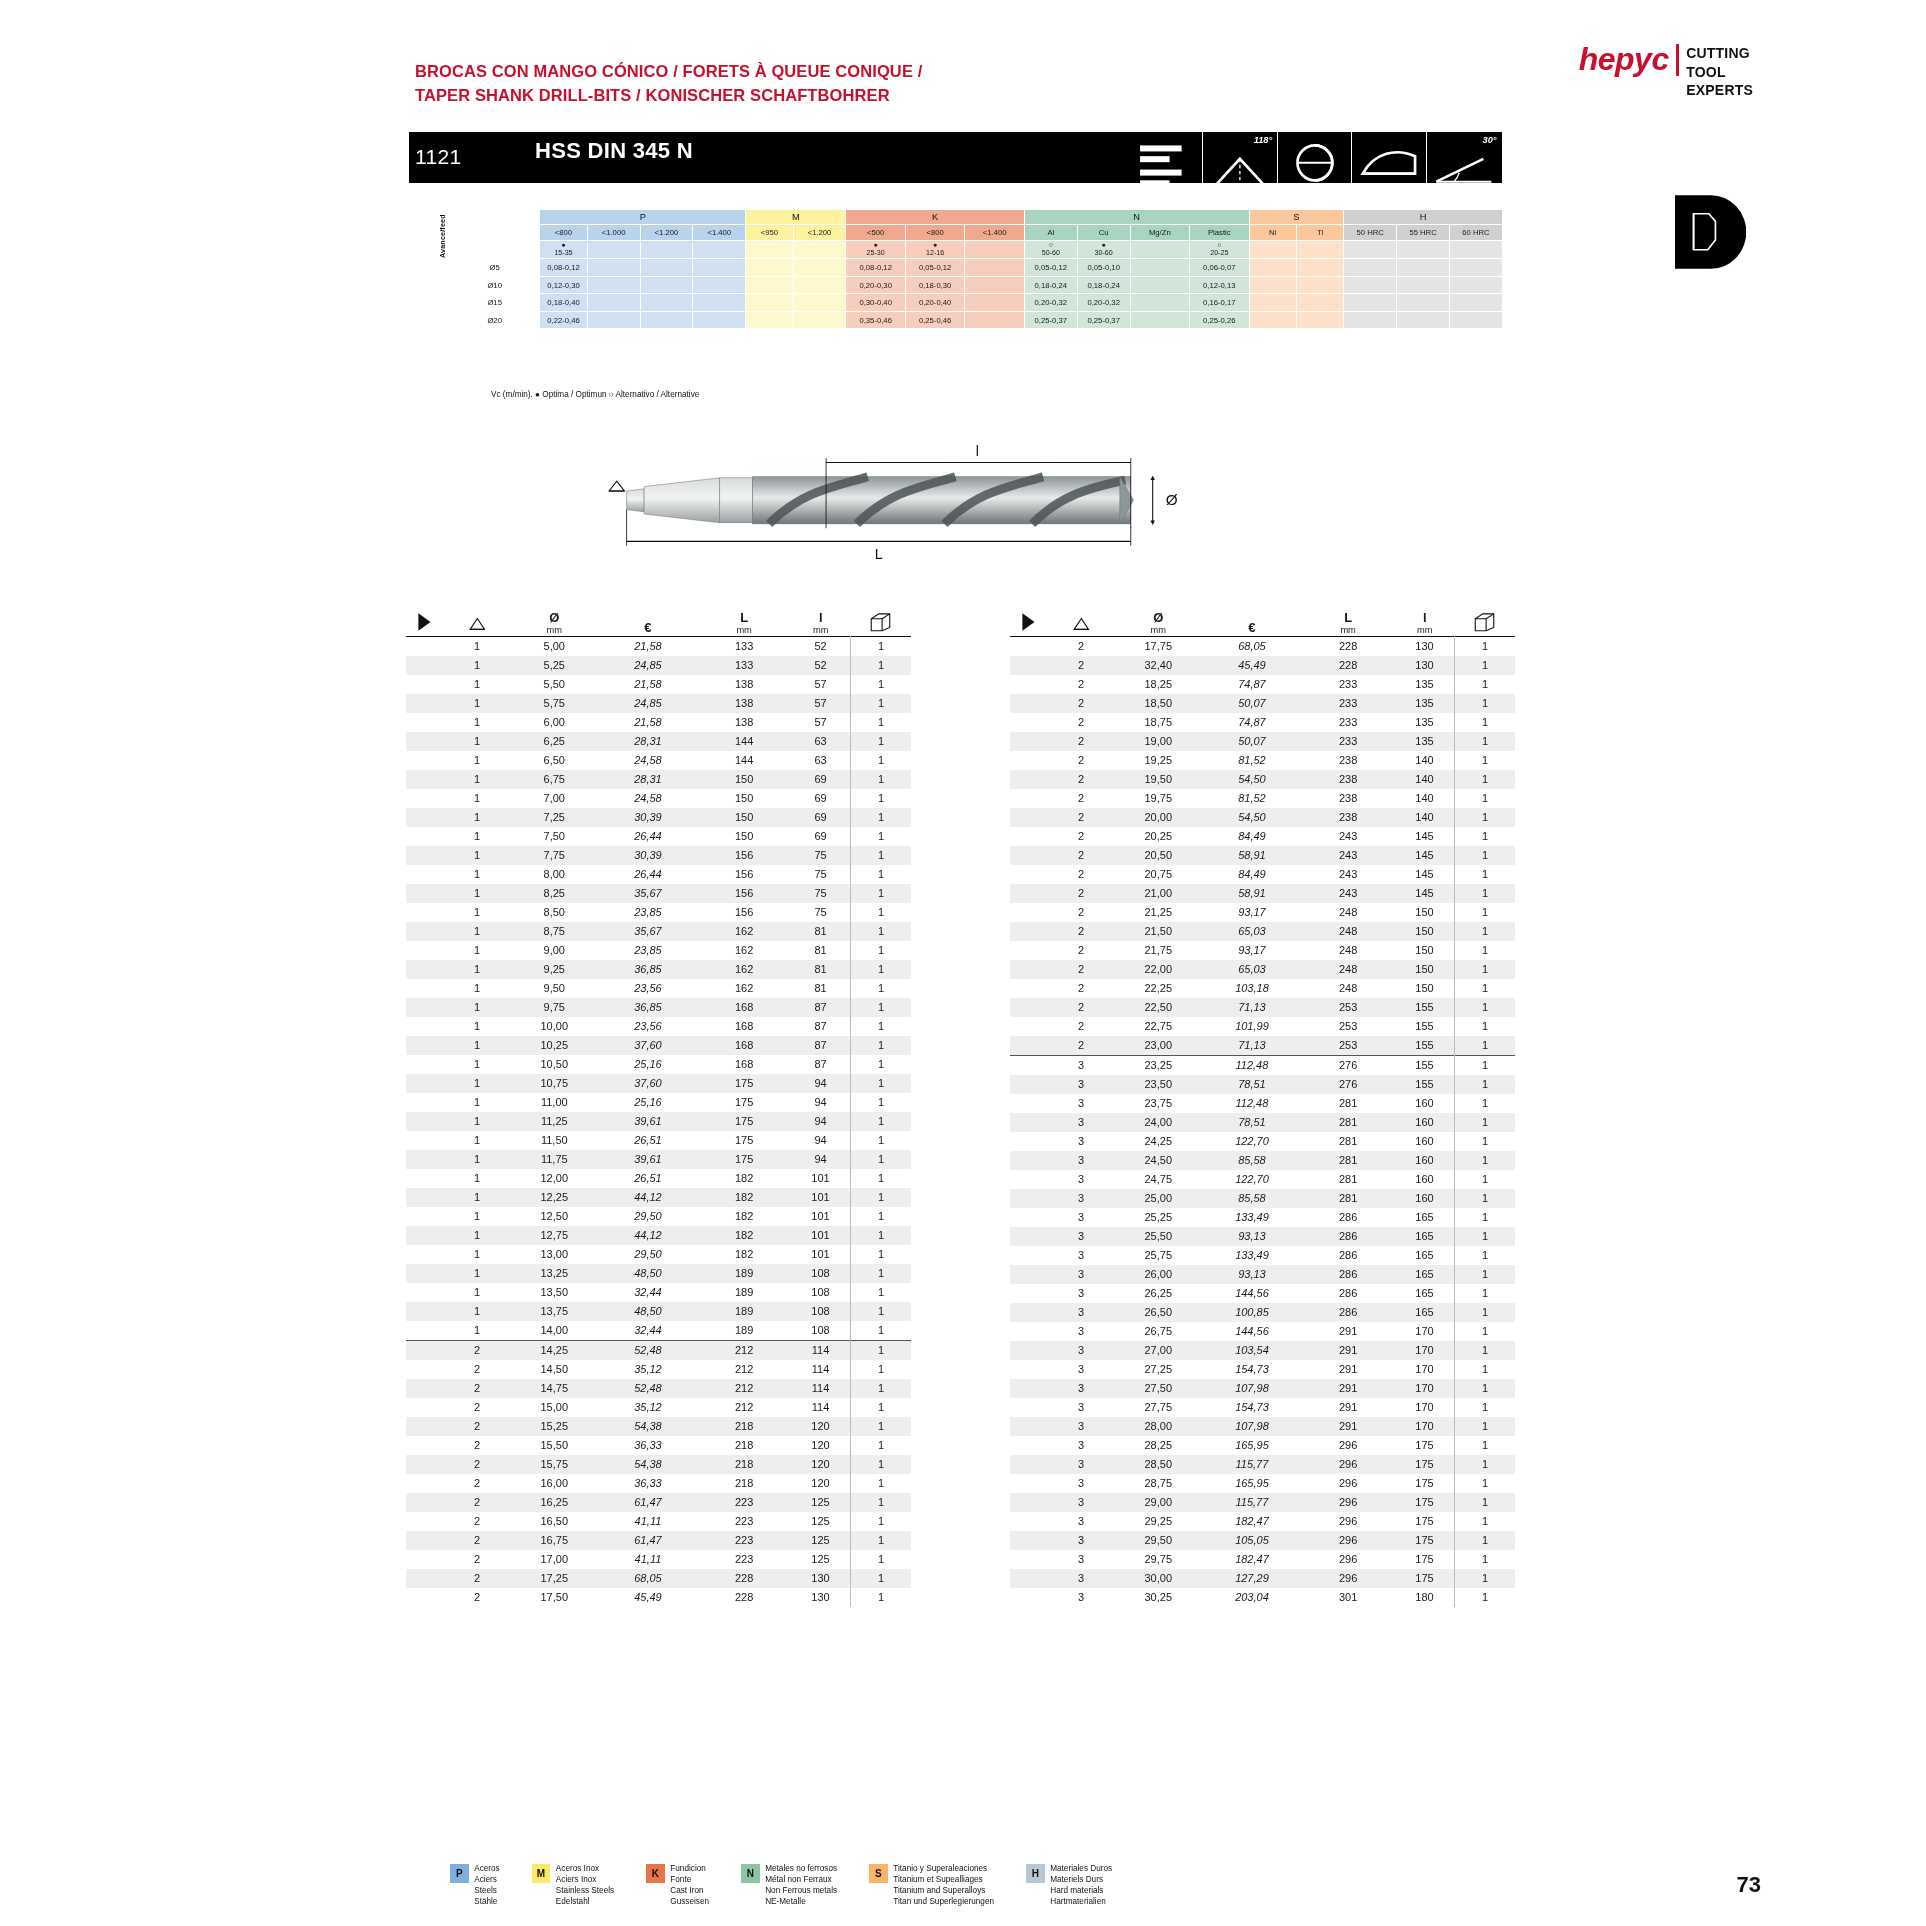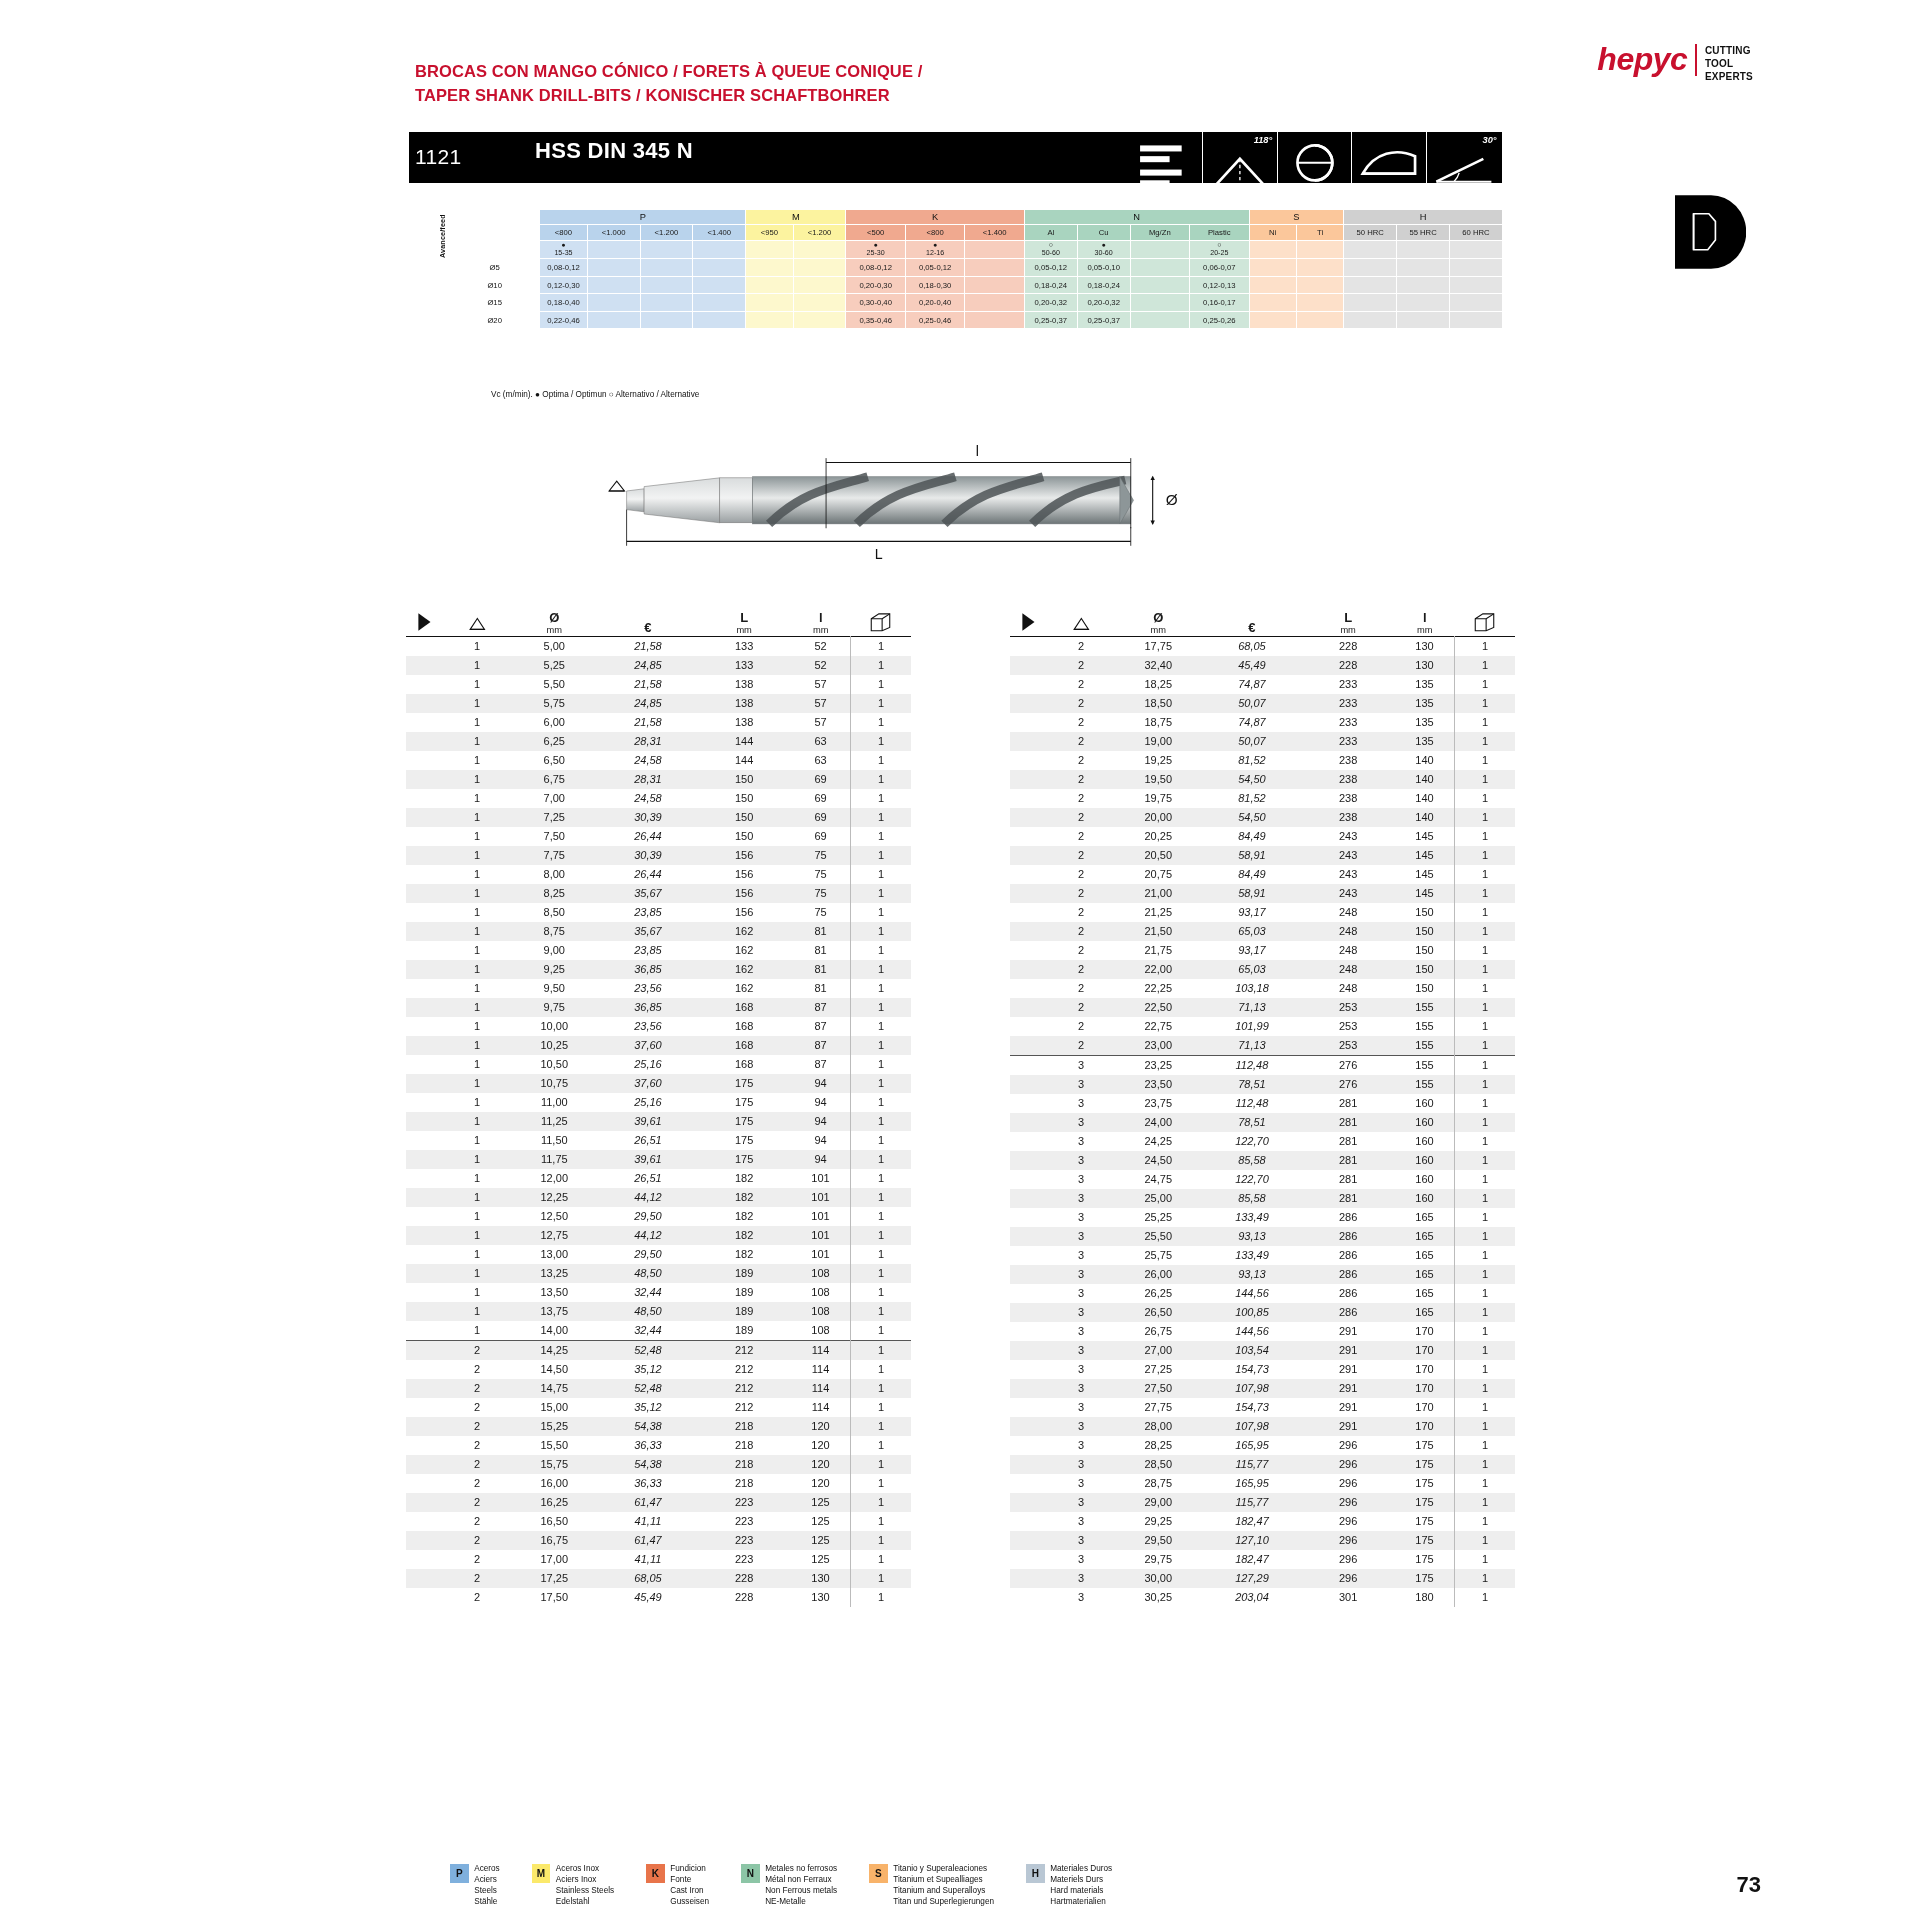--- a/index.html
+++ b/index.html
@@ -12,21 +12,21 @@
     overflow:hidden;
   }
   .page{position:absolute;left:0;top:0;width:1926px;height:1926px;}
 
   
   .hdr-title{position:absolute;left:415px;top:52px;width:769px;
     font-size:16.5px;font-weight:bold;color:#c8102e;line-height:1.45;letter-spacing:0.1px;margin-top:8px;}
   .logo{position:absolute;right:173px;top:43px;display:flex;align-items:flex-start;gap:7.7px;}
   .logo-word{font-size:32px;font-weight:bold;color:#c8102e;font-style:italic;letter-spacing:-0.5px;line-height:1;}
   .logo-bar{width:2.2px;height:32px;background:#c8102e;margin-top:1.1px;}
-  .logo-sub{font-size:10px;line-height:1.32;color:#111;font-weight:bold;letter-spacing:0.2px;padding-top:1.1px;}
+  .logo-sub{font-size:14px;line-height:1.32;color:#111;font-weight:bold;letter-spacing:0.2px;padding-top:1.1px;}
 
   
   .refbar{position:absolute;left:409px;top:132px;width:1093px;height:51px;background:#000;}
   .refnum{position:absolute;left:415px;top:138px;width:82px;height:37px;
     color:#fff;font-size:21px;font-weight:normal;letter-spacing:0.3px;display:flex;align-items:center;}
   .refname{position:absolute;left:535px;top:138px;color:#fff;font-size:22px;font-weight:bold;letter-spacing:0.3px;}
   .icon-strip{position:absolute;left:1128px;top:132px;width:373px;height:51px;display:flex;}
   .icon-cell{flex:1;border-left:1.1px solid #fff;position:relative;}
   .icon-cell:first-child{border-left:none;}
   .icon-lbl{position:absolute;top:3.3px;right:4.4px;color:#fff;font-size:9.3px;font-weight:bold;font-style:italic;}
@@ -1362,21 +1362,21 @@
             <td>29,25</td>
             <td class="italic">182,47</td>
             <td>296</td>
             <td>175</td>
             <td class="vsep">1</td>
           </tr>
           <tr class="zebra">
             <td></td>
             <td>3</td>
             <td>29,50</td>
-            <td class="italic">127,10</td>
+            <td class="italic">105,05</td>
             <td>296</td>
             <td>175</td>
             <td class="vsep">1</td>
           </tr>
           <tr>
             <td></td>
             <td>3</td>
             <td>29,75</td>
             <td class="italic">182,47</td>
             <td>296</td>

